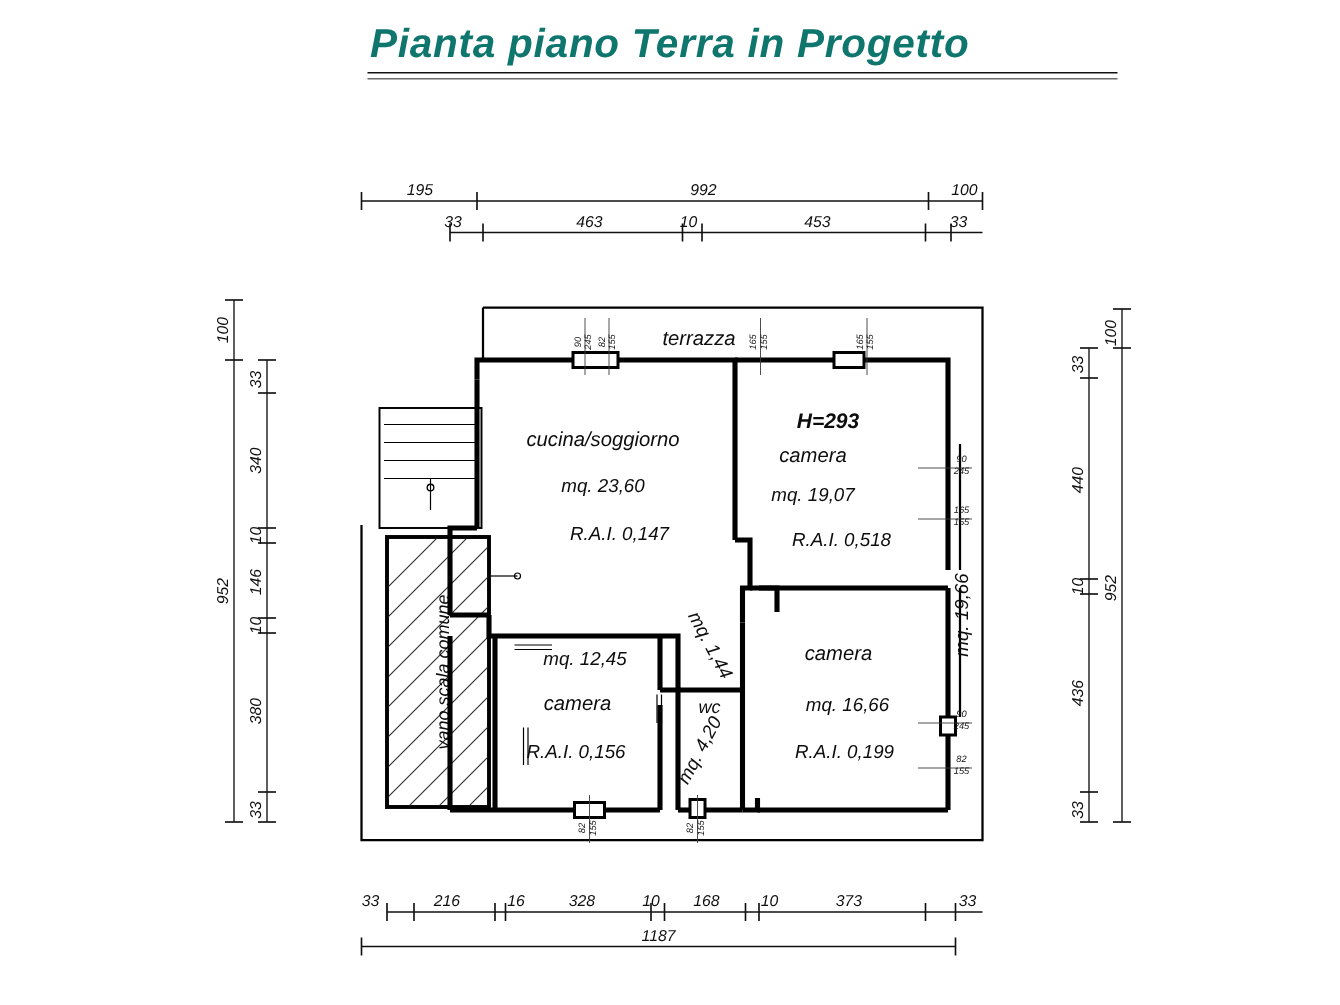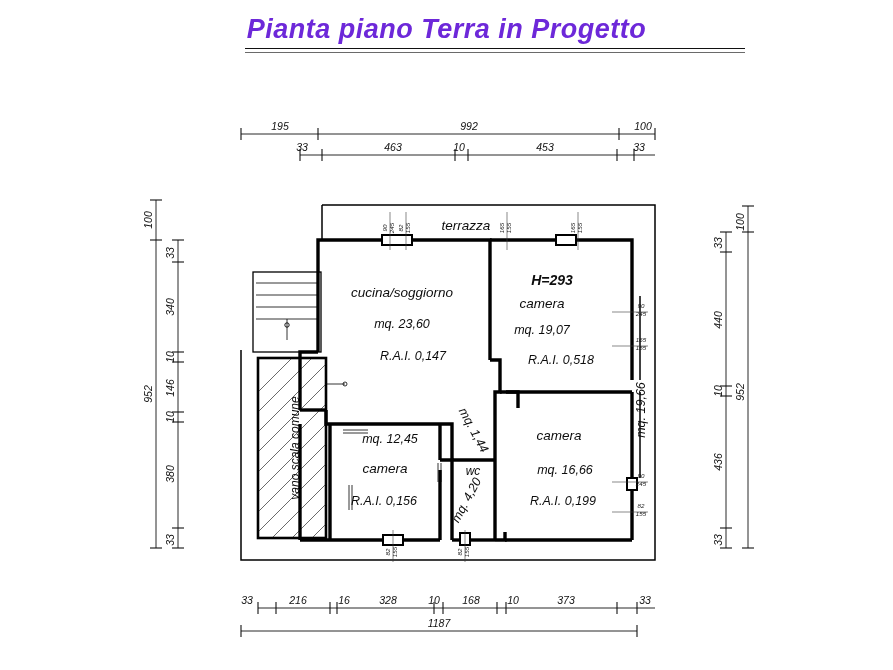--- a/index.html
+++ b/index.html
@@ -22,21 +22,21 @@
   }
   .title {
     position: absolute;
     left: 0; top: 14px;
     width: 893px;
     text-align: center;
     font-style: italic;
     font-weight: bold;
     font-size: 27px;
     letter-spacing: 0.5px;
-    color: #6d28d9;
+    color: #0f766e;
     font-family: "Liberation Sans", sans-serif;
   }
   .title-underline {
     position: absolute;
     left: 245px; top: 48px;
     width: 500px; height: 0;
     border-top: 1.6px solid #111;
   }
   .title-underline2 {
     position: absolute;

